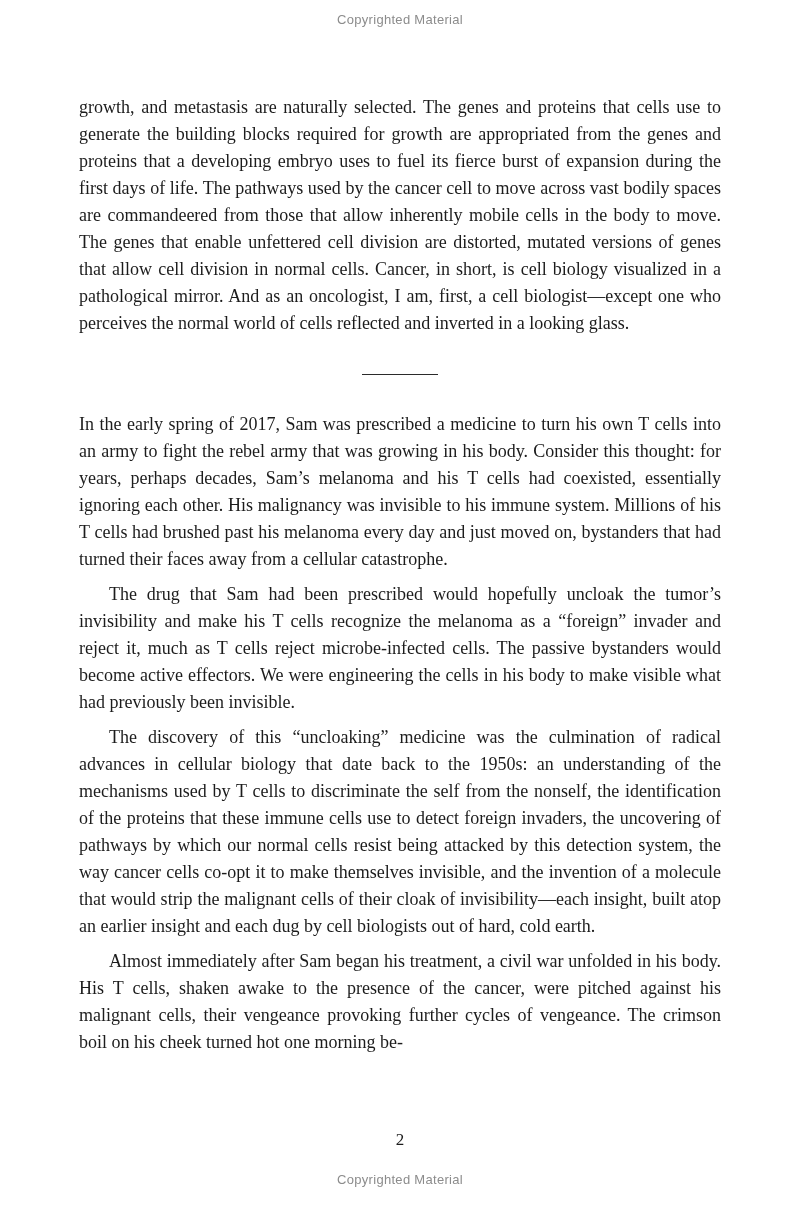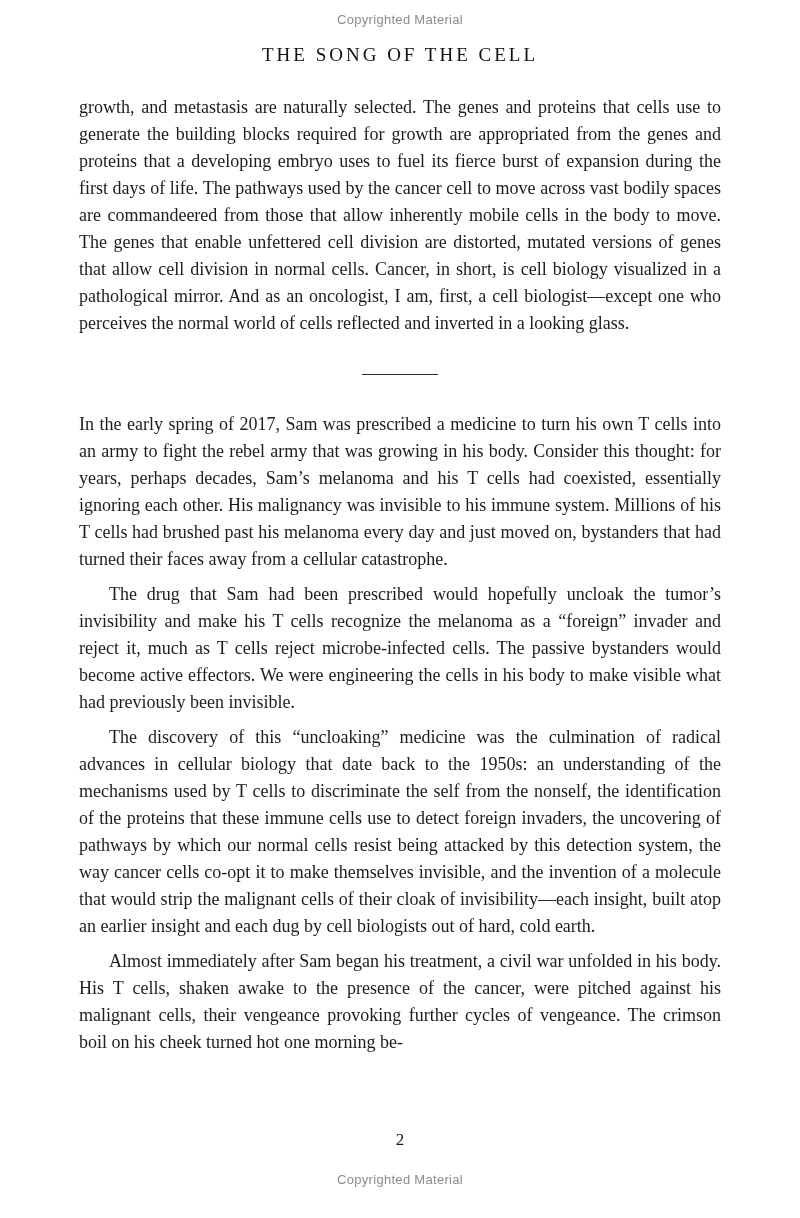--- a/index.html
+++ b/index.html
@@ -75,21 +75,20 @@
     color: #1c1c1c;
   }
 </style>
 </head>
 <body>
 
 <div class="page">
 
   <div class="copyright copyright-top">Copyrighted Material</div>
 
-  <h1 class="running-head">THE SONG OF THE CELL</h1>
 
   <div class="text-column">
 
     <p>growth, and metastasis are naturally selected. The genes and proteins that cells use to generate the building blocks required for growth are appropriated from the genes and proteins that a developing embryo uses to fuel its fierce burst of expansion during the first days of life. The pathways used by the cancer cell to move across vast bodily spaces are commandeered from those that allow inherently mobile cells in the body to move. The genes that enable unfettered cell division are distorted, mutated versions of genes that allow cell division in normal cells. Cancer, in short, is cell biology visualized in a pathological mirror. And as an oncologist, I am, first, a cell biologist—except one who perceives the normal world of cells reflected and inverted in a looking glass.</p>
 
     <hr class="section-divider">
 
     <p>In the early spring of 2017, Sam was prescribed a medicine to turn his own T cells into an army to fight the rebel army that was growing in his body. Consider this thought: for years, perhaps decades, Sam’s melanoma and his T cells had coexisted, essentially ignoring each other. His malignancy was invisible to his immune system. Millions of his T cells had brushed past his melanoma every day and just moved on, bystanders that had turned their faces away from a cellular catastrophe.</p>
 
     <p class="indent">The drug that Sam had been prescribed would hopefully uncloak the tumor’s invisibility and make his T cells recognize the melanoma as a “foreign” invader and reject it, much as T cells reject microbe-infected cells. The passive bystanders would become active effectors. We were engineering the cells in his body to make visible what had previously been invisible.</p>

